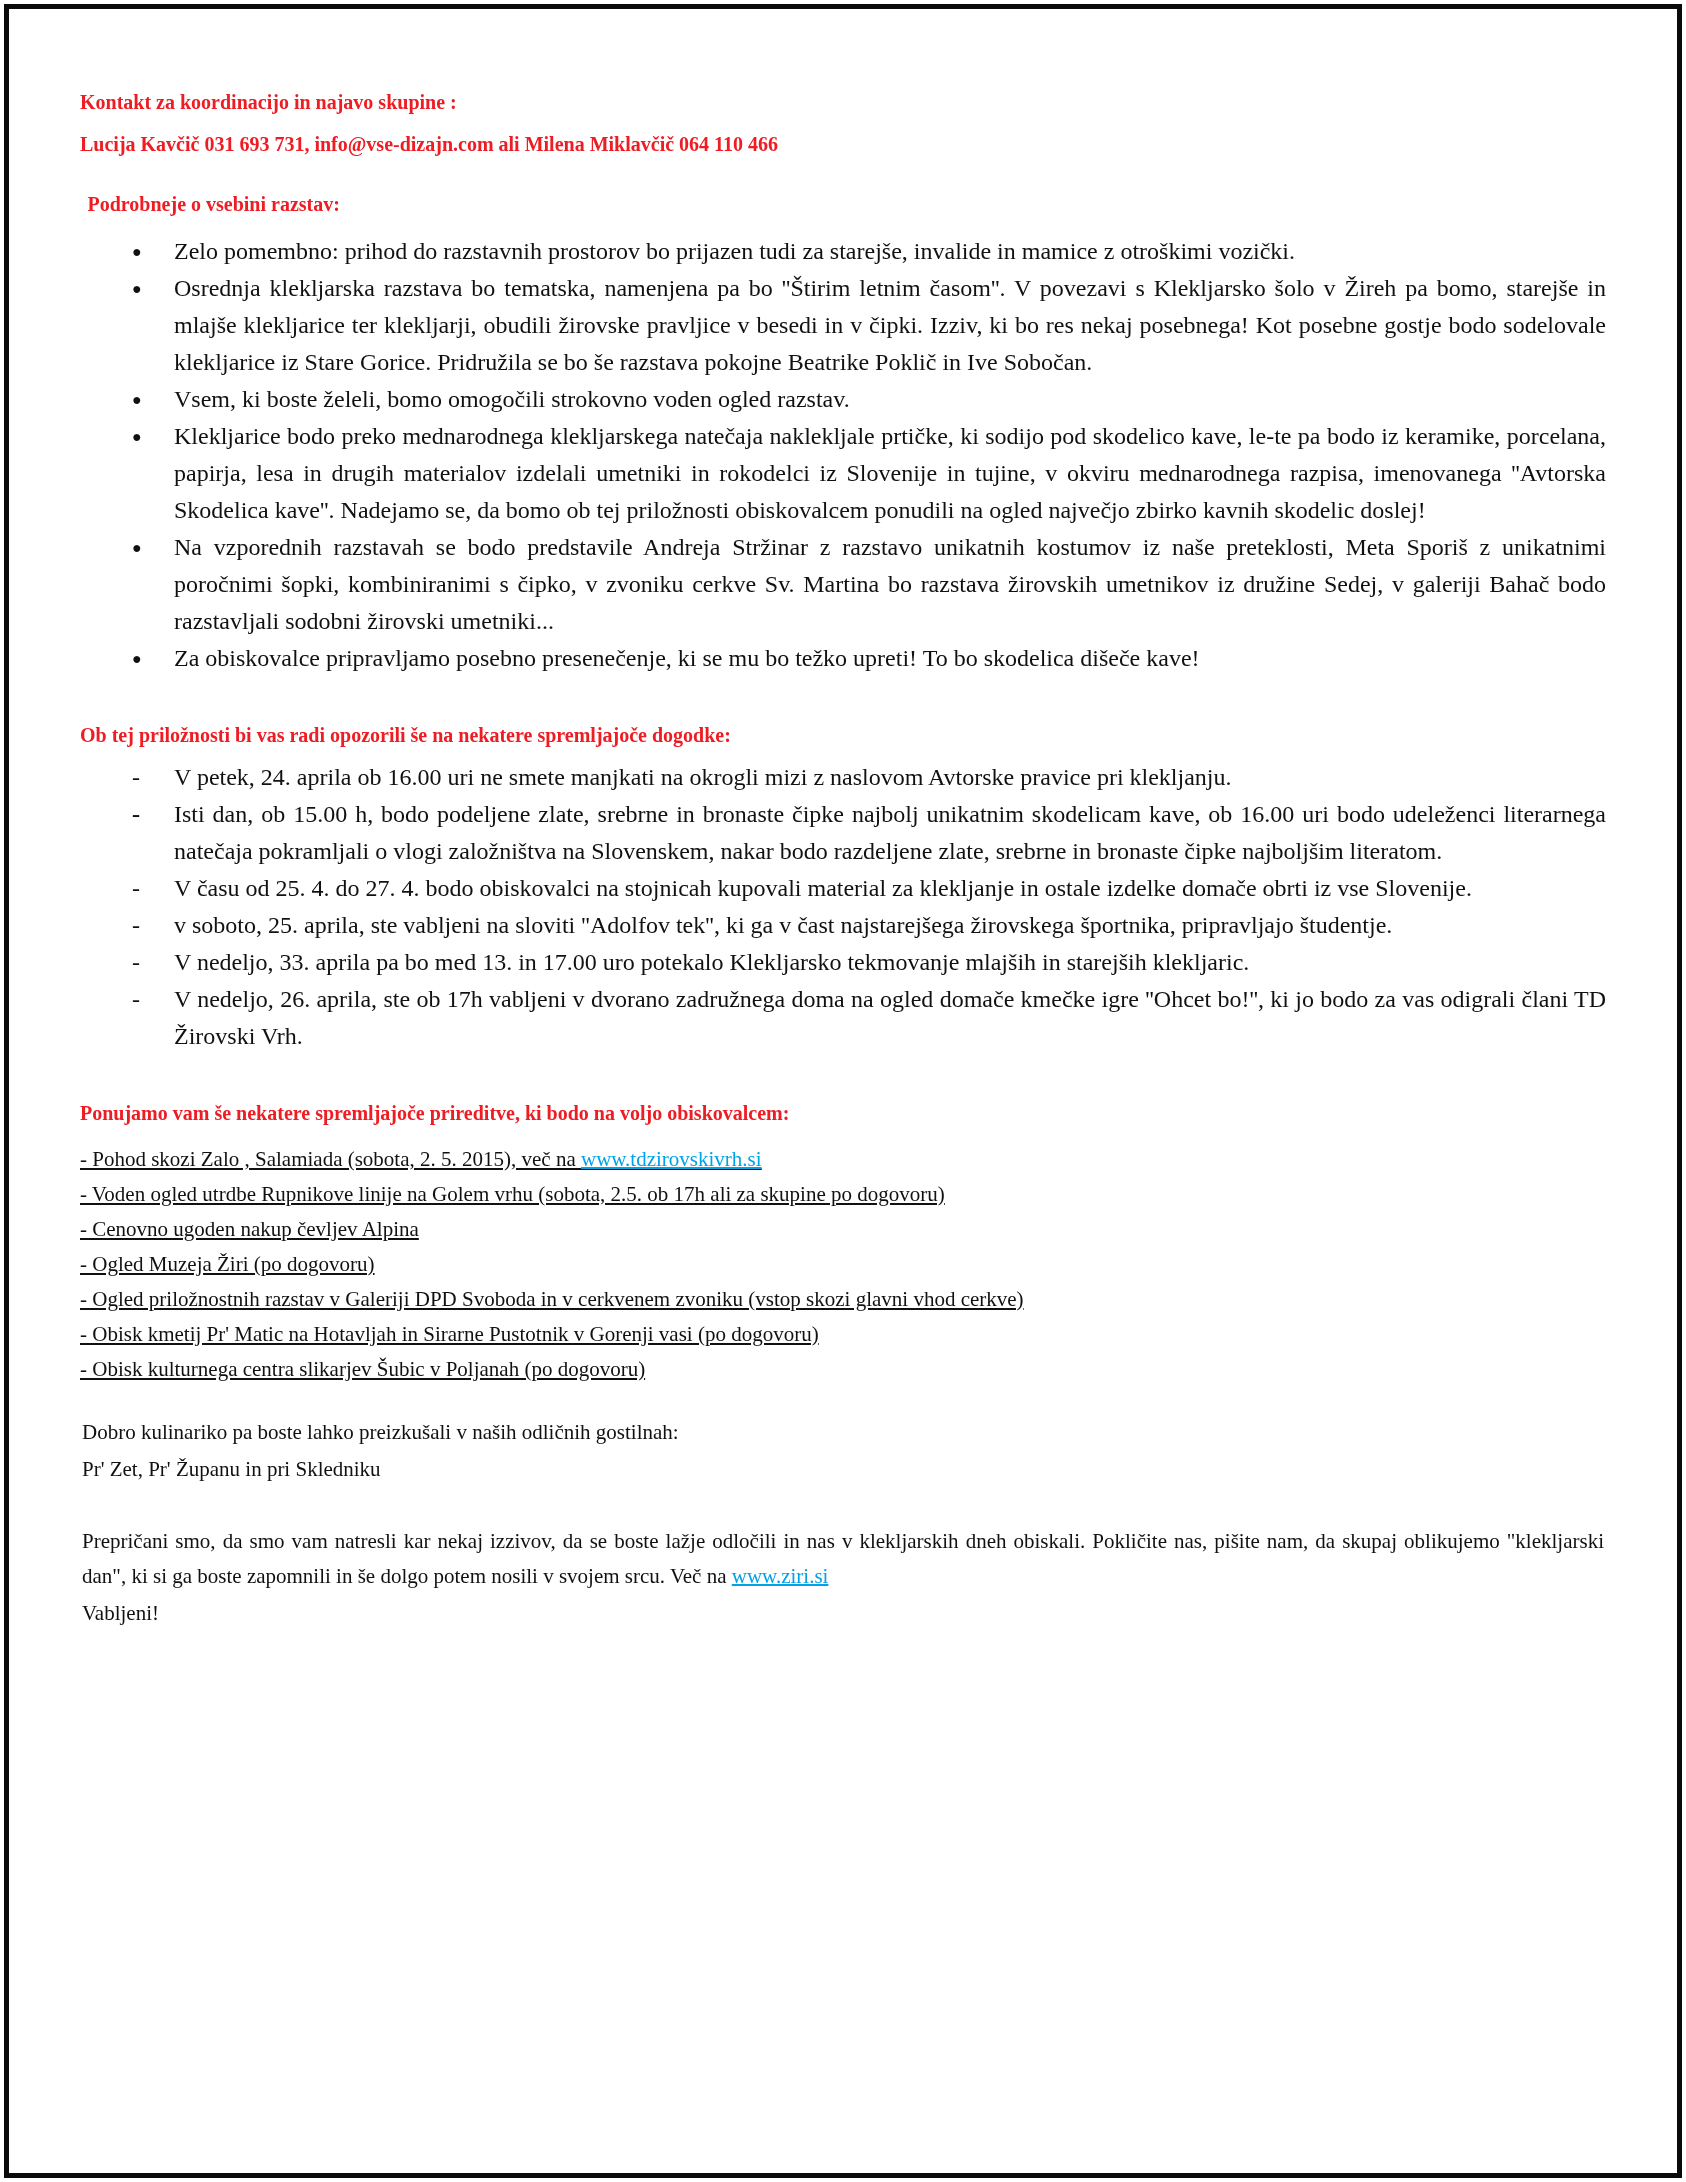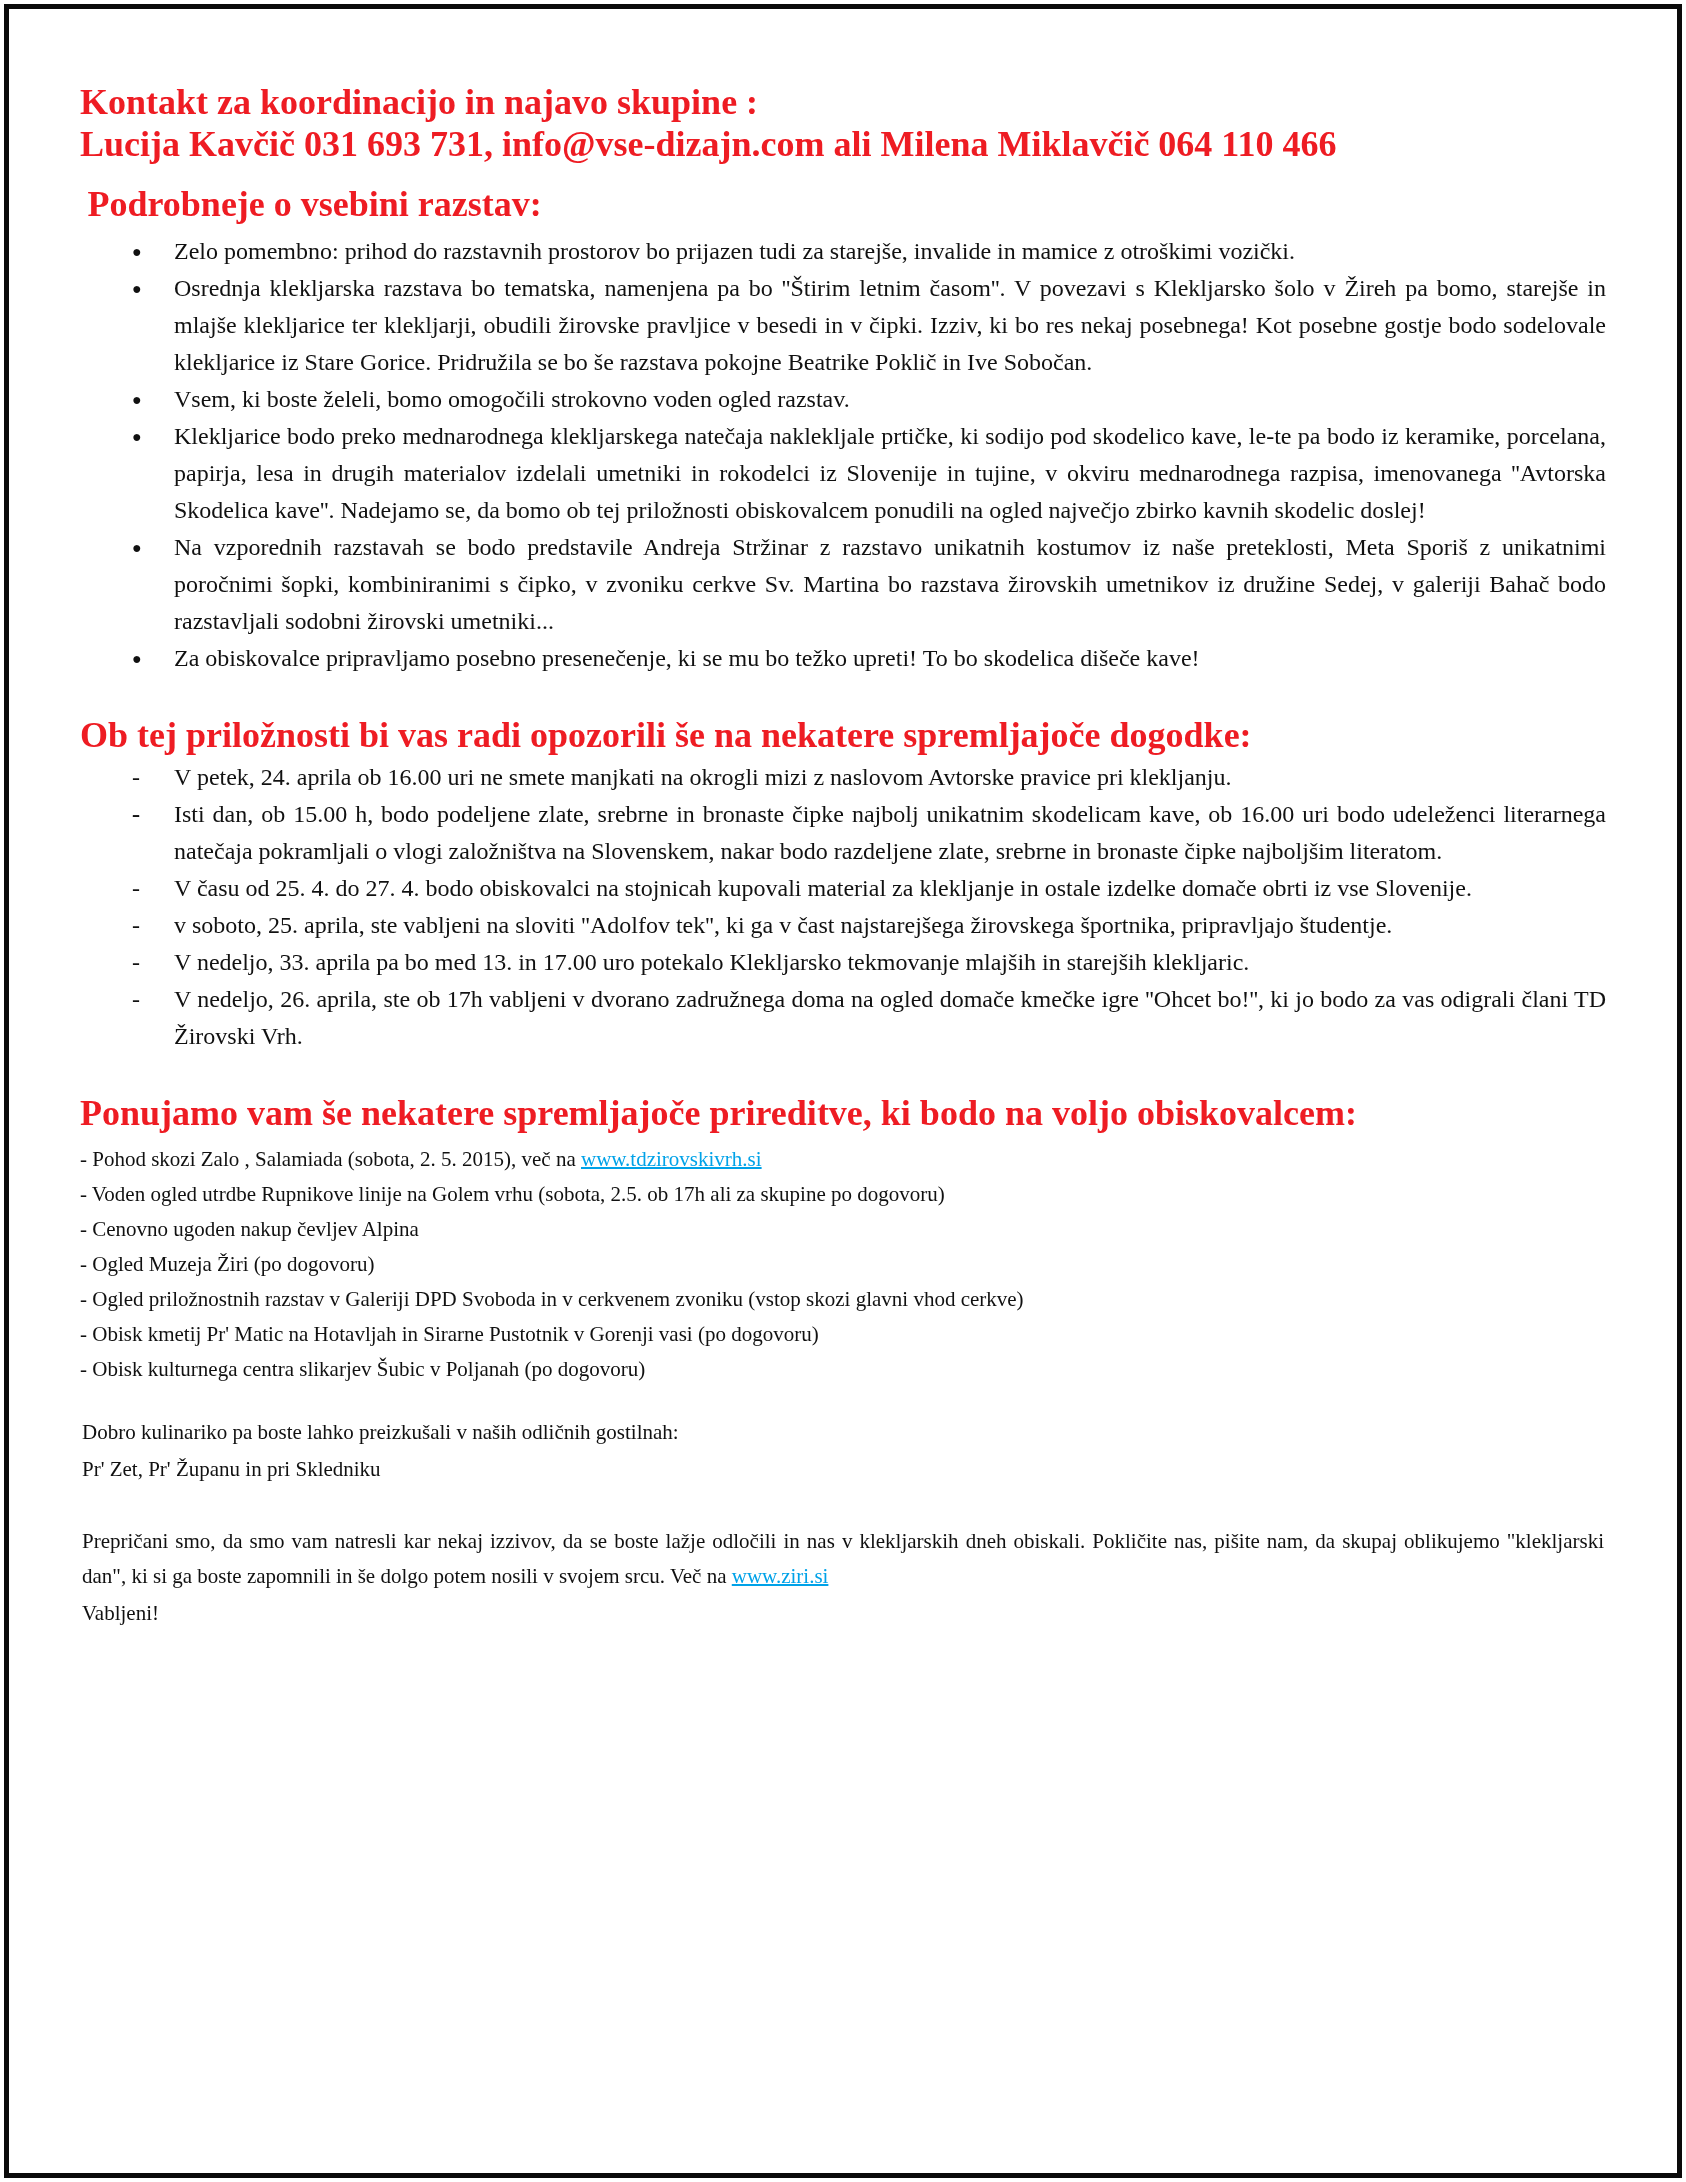--- a/index.html
+++ b/index.html
@@ -21,21 +21,21 @@
   .content {
     position: absolute;
     left: 80px;
     right: 80px;
     top: 0;
     padding-top: 81px;
   }
   .red-heading {
     color: #ee1c23;
     font-weight: bold;
-    font-size: 36px;
+    font-size: 20px;
     line-height: 42px;
     margin: 0;
   }
   .indent-sm { padding-left: 7.5px; }
   .mt-section { margin-top: 18px; }
   .body-text {
     font-size: 24px;
     line-height: 37px;
     color: #111111;
   }
@@ -58,20 +58,21 @@
   }
   ul.marker-list.bullets li .marker { font-size: 16px; }
   .small-text {
     font-size: 21px;
     line-height: 35px;
   }
   ul.plain-list {
     list-style: none;
     margin: 7.5px 0 0 0;
     padding: 0;
+    text-decoration: underline;
   }
   .dining-block { margin-top: 28px; }
   .closing-block { margin-top: 37px; }
   .closing-para { text-align: justify; }
   a.link {
     color: #00a2e8;
     text-decoration: underline;
     text-decoration-thickness: 1.9px;
     cursor: pointer;
   }

